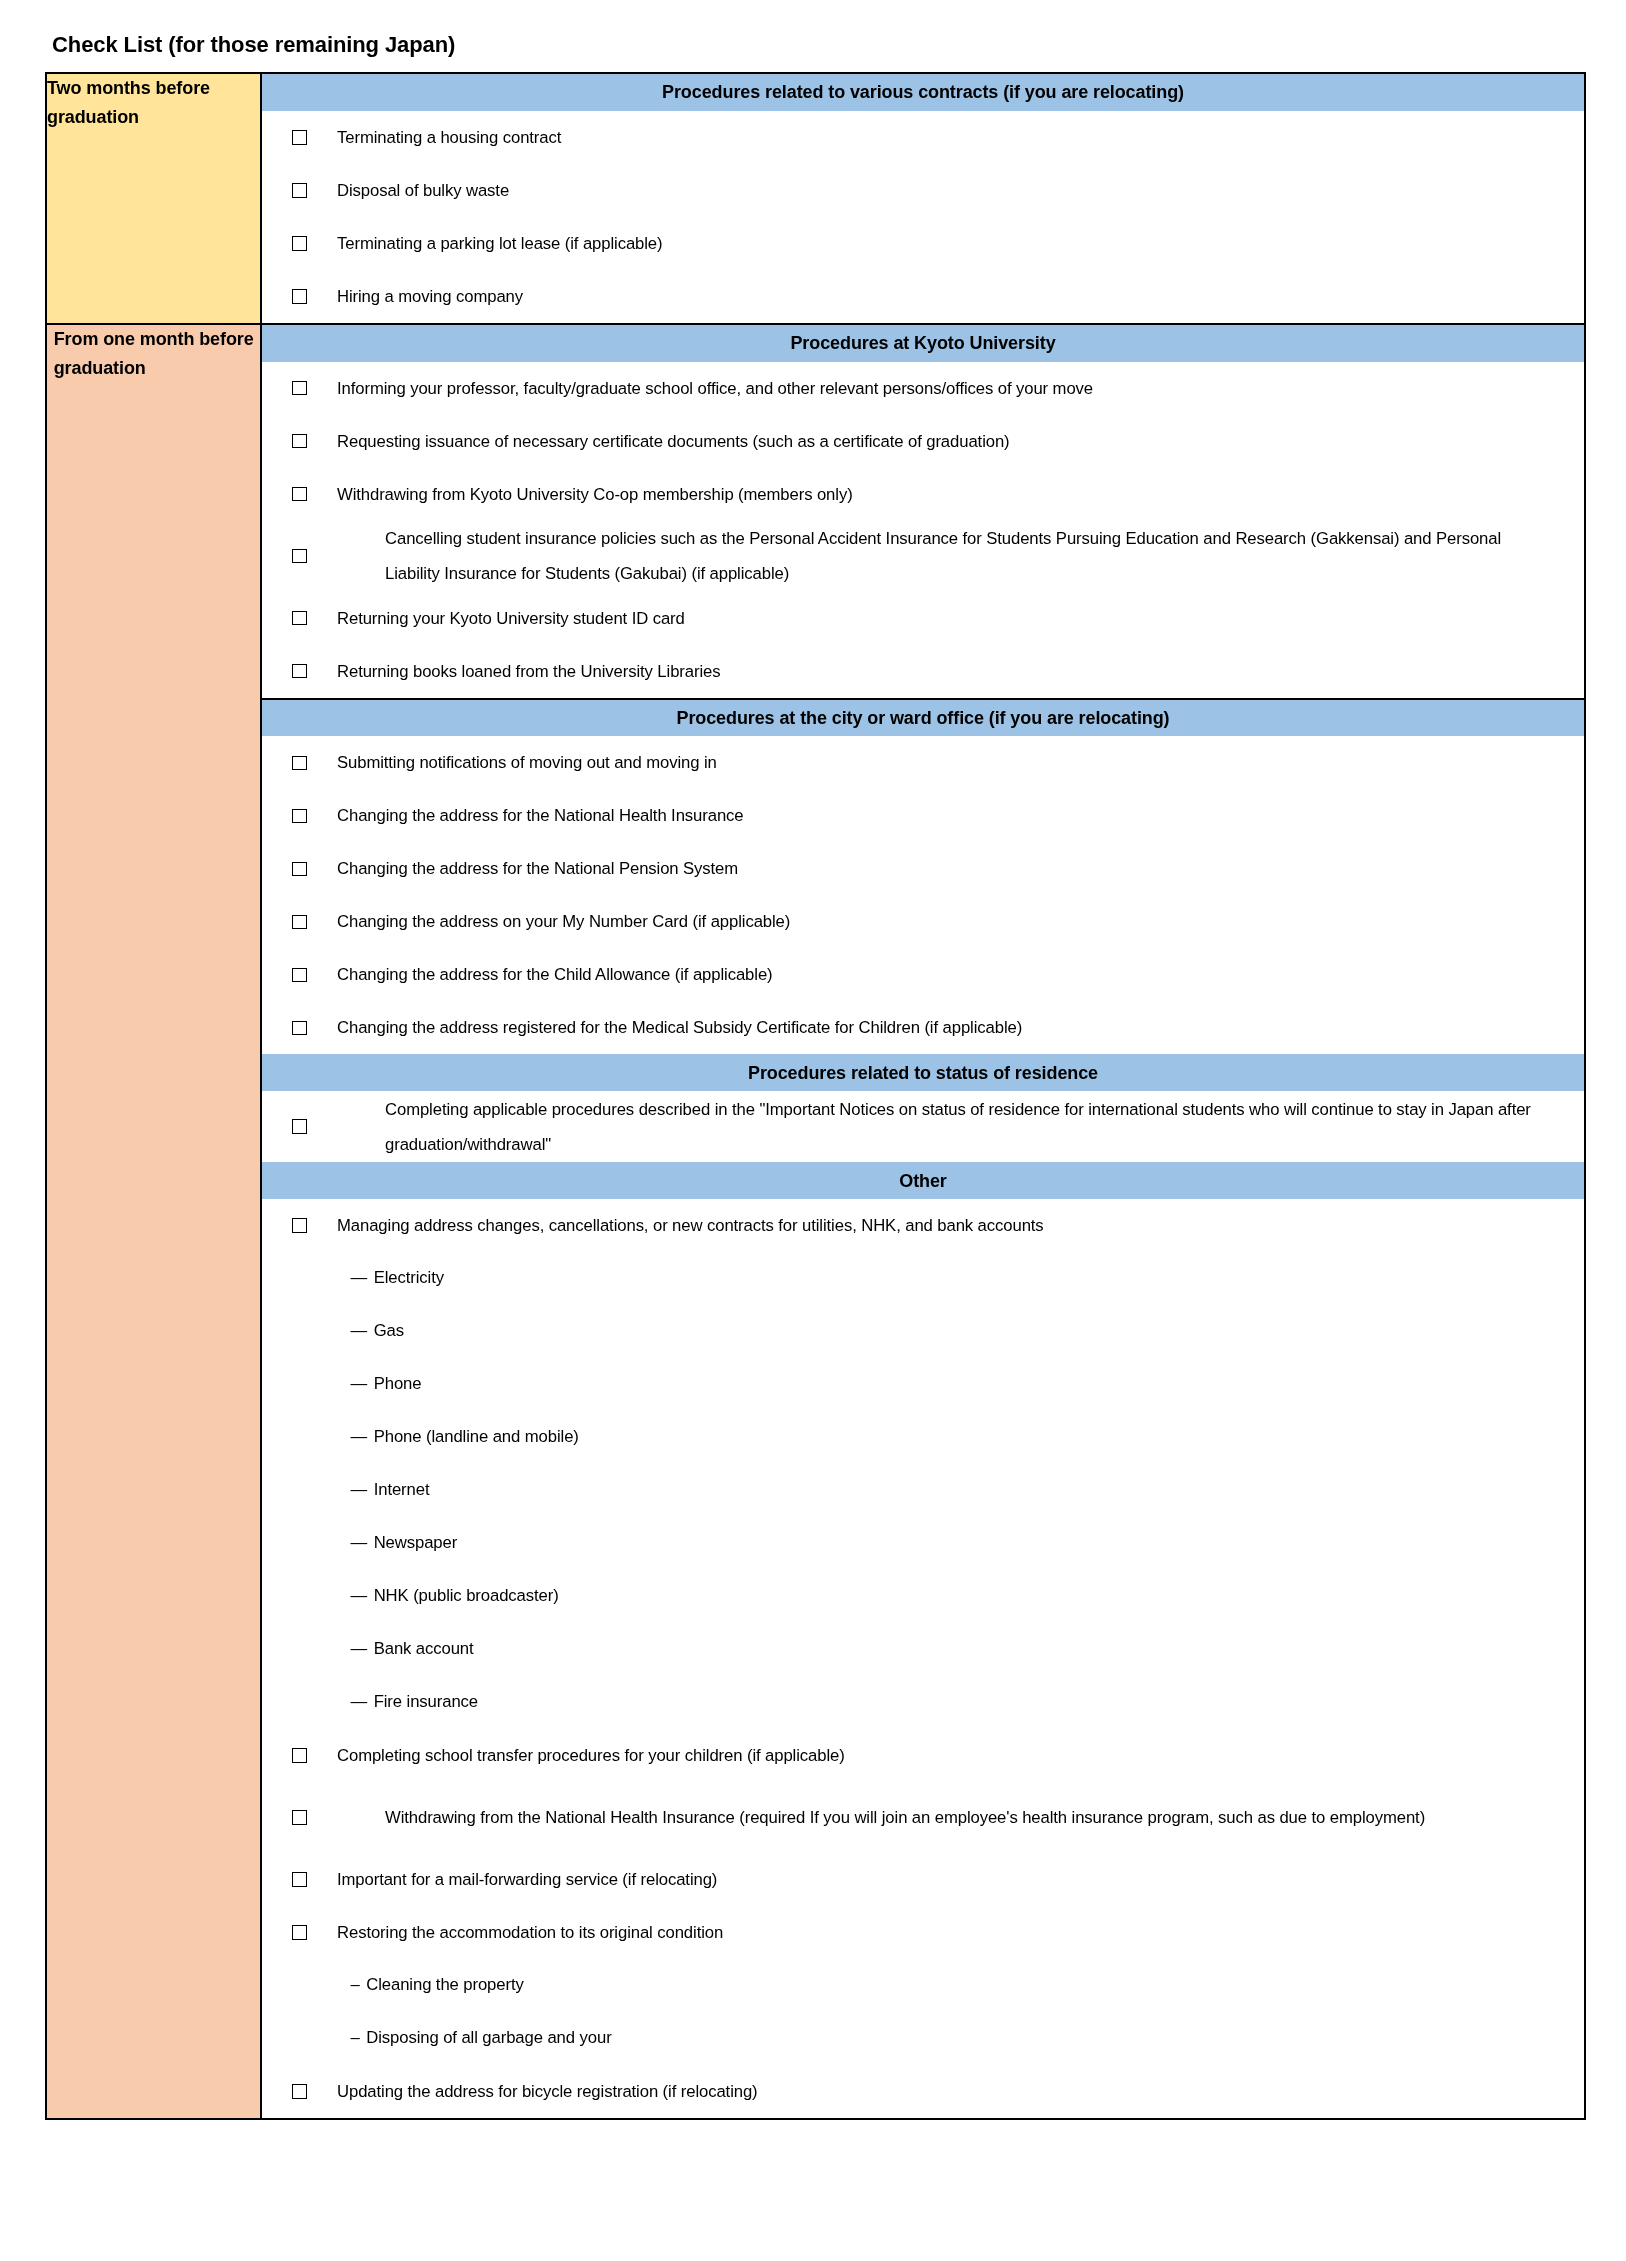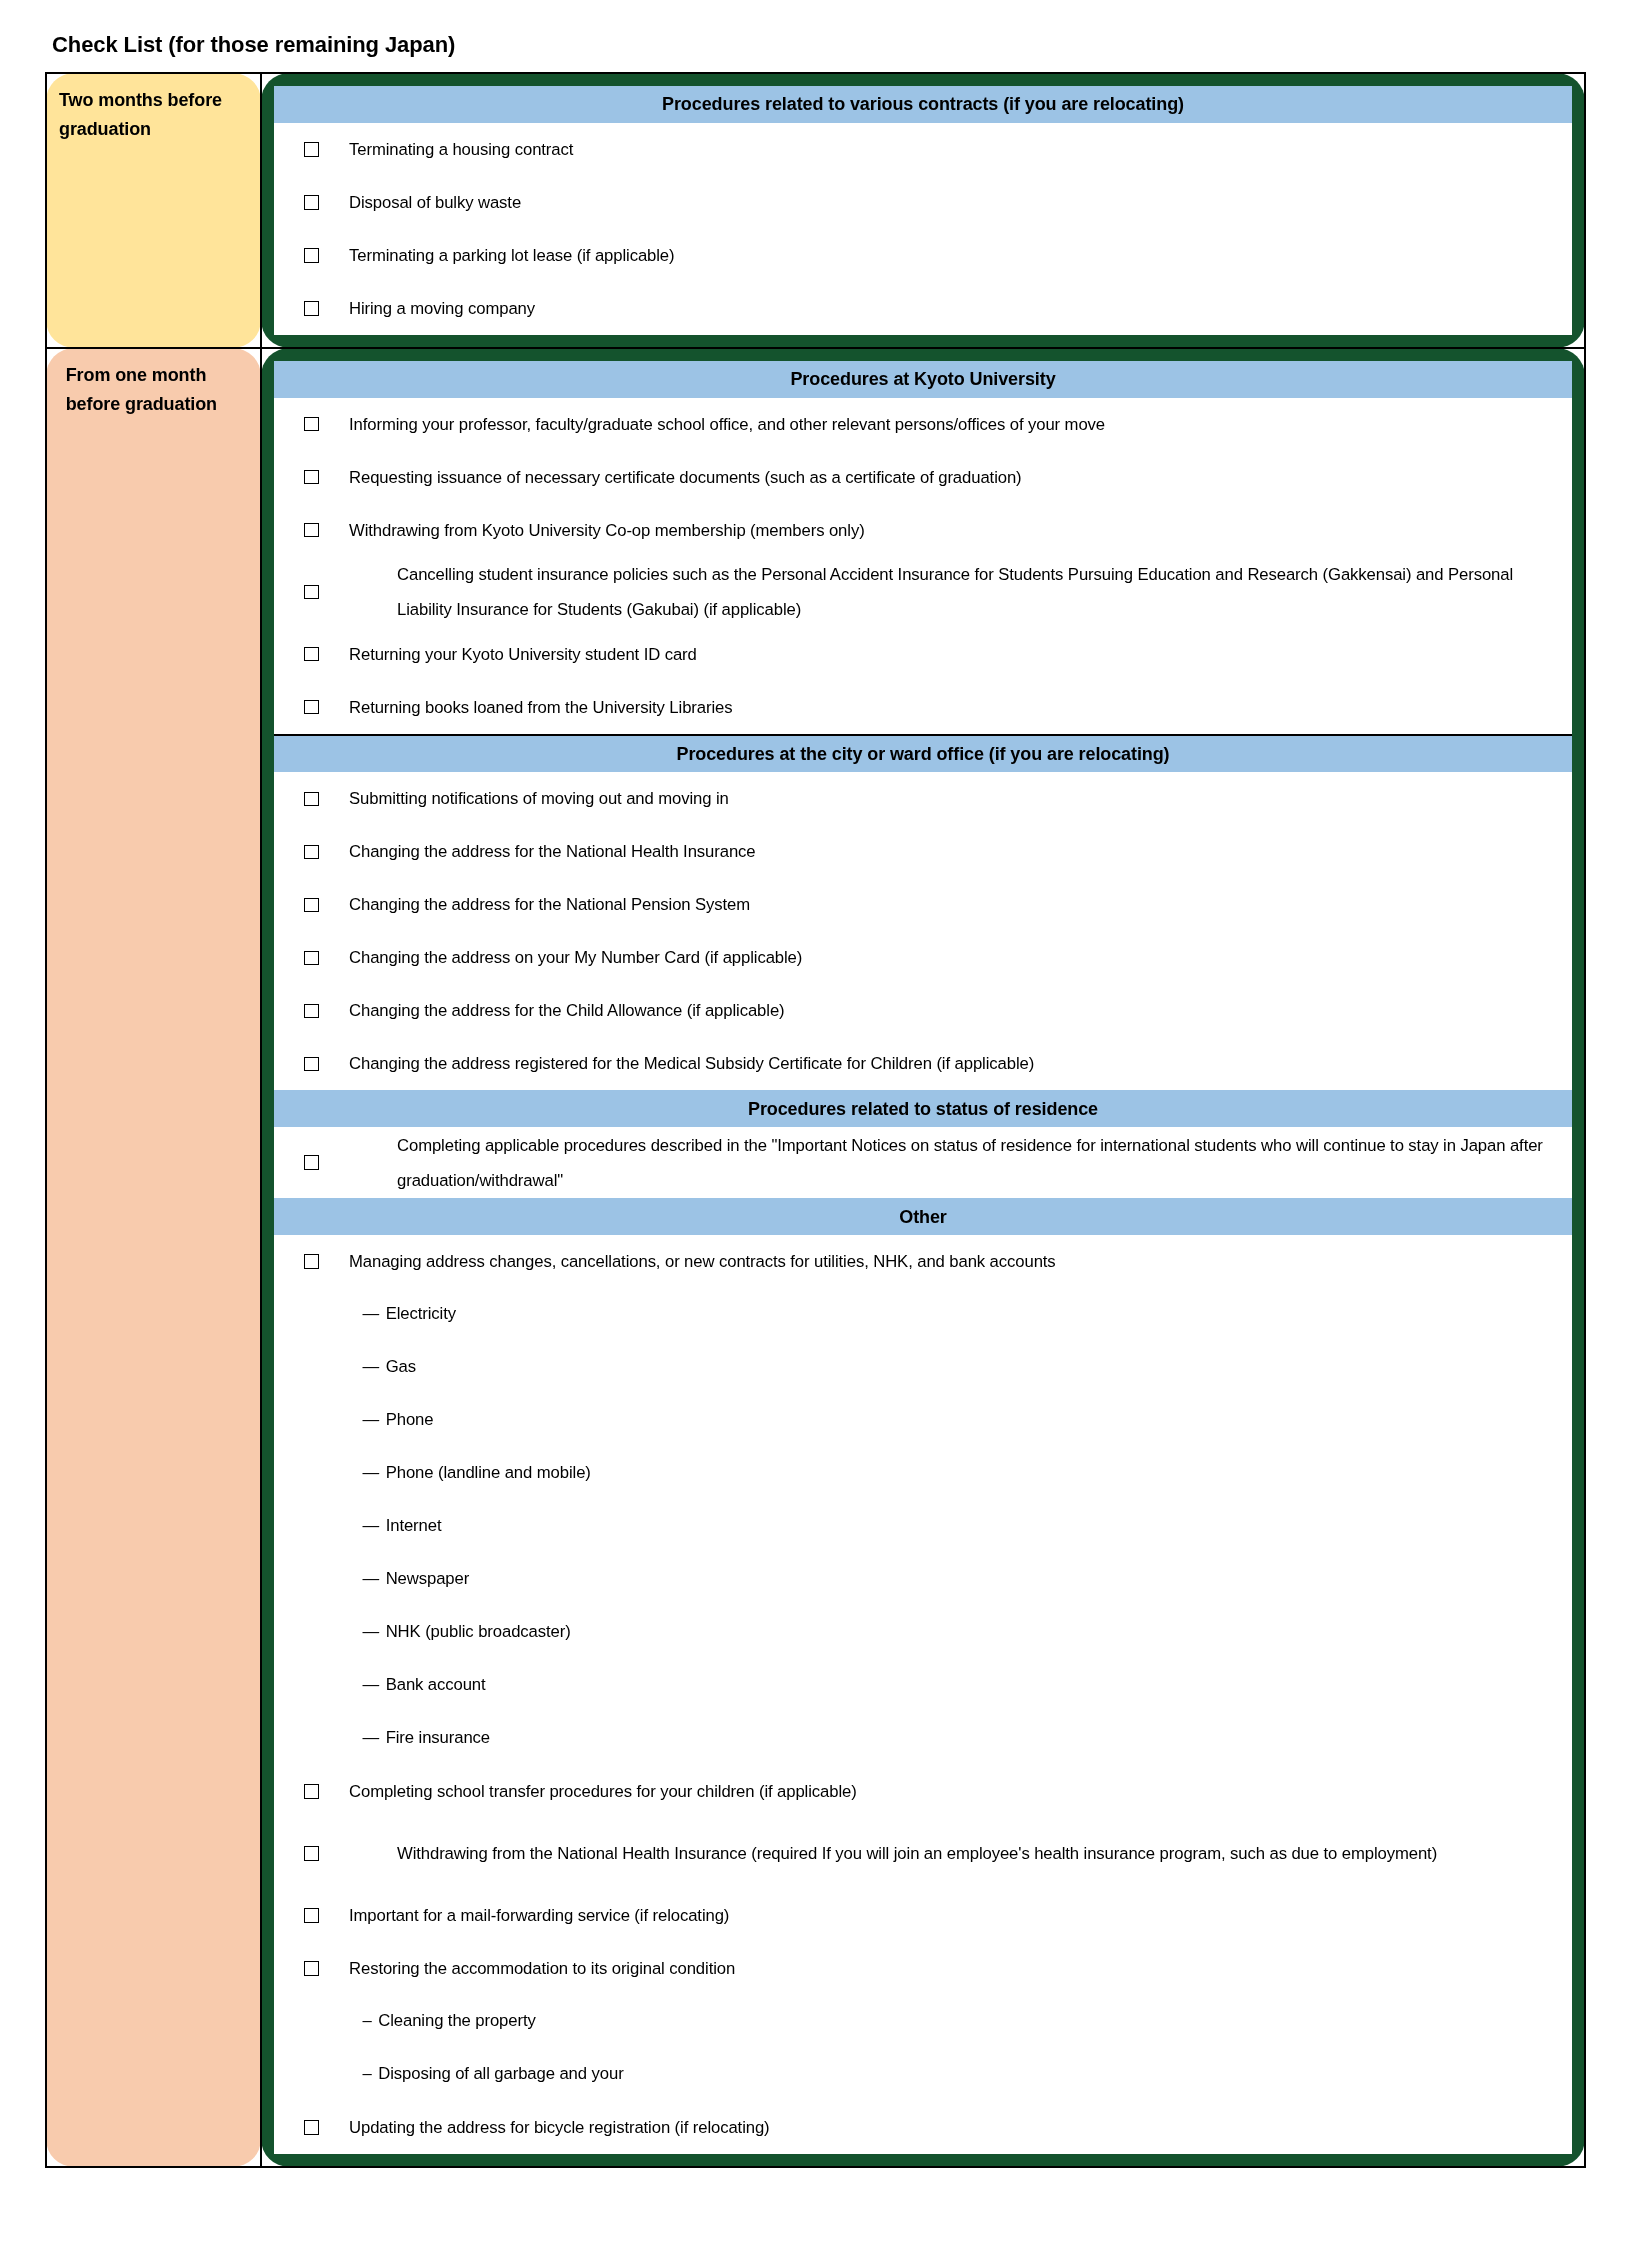--- a/index.html
+++ b/index.html
@@ -36,23 +36,22 @@
   
   .checklist-table {
     position: absolute;
     left: 45px;
     top: 72px;
     width: 1541px;
     border-collapse: collapse;
     table-layout: fixed;
   }
   .checklist-table td {
-    padding: 12px;
+    padding: 0;
     vertical-align: top;
-    border-radius: 28px;
   }
 
   
   .phase-cell {
     width: 215px;
     box-sizing: border-box;
     border: 2px solid #000000;
     vertical-align: middle;
     padding: 0 0 0 14.7px;
   }

